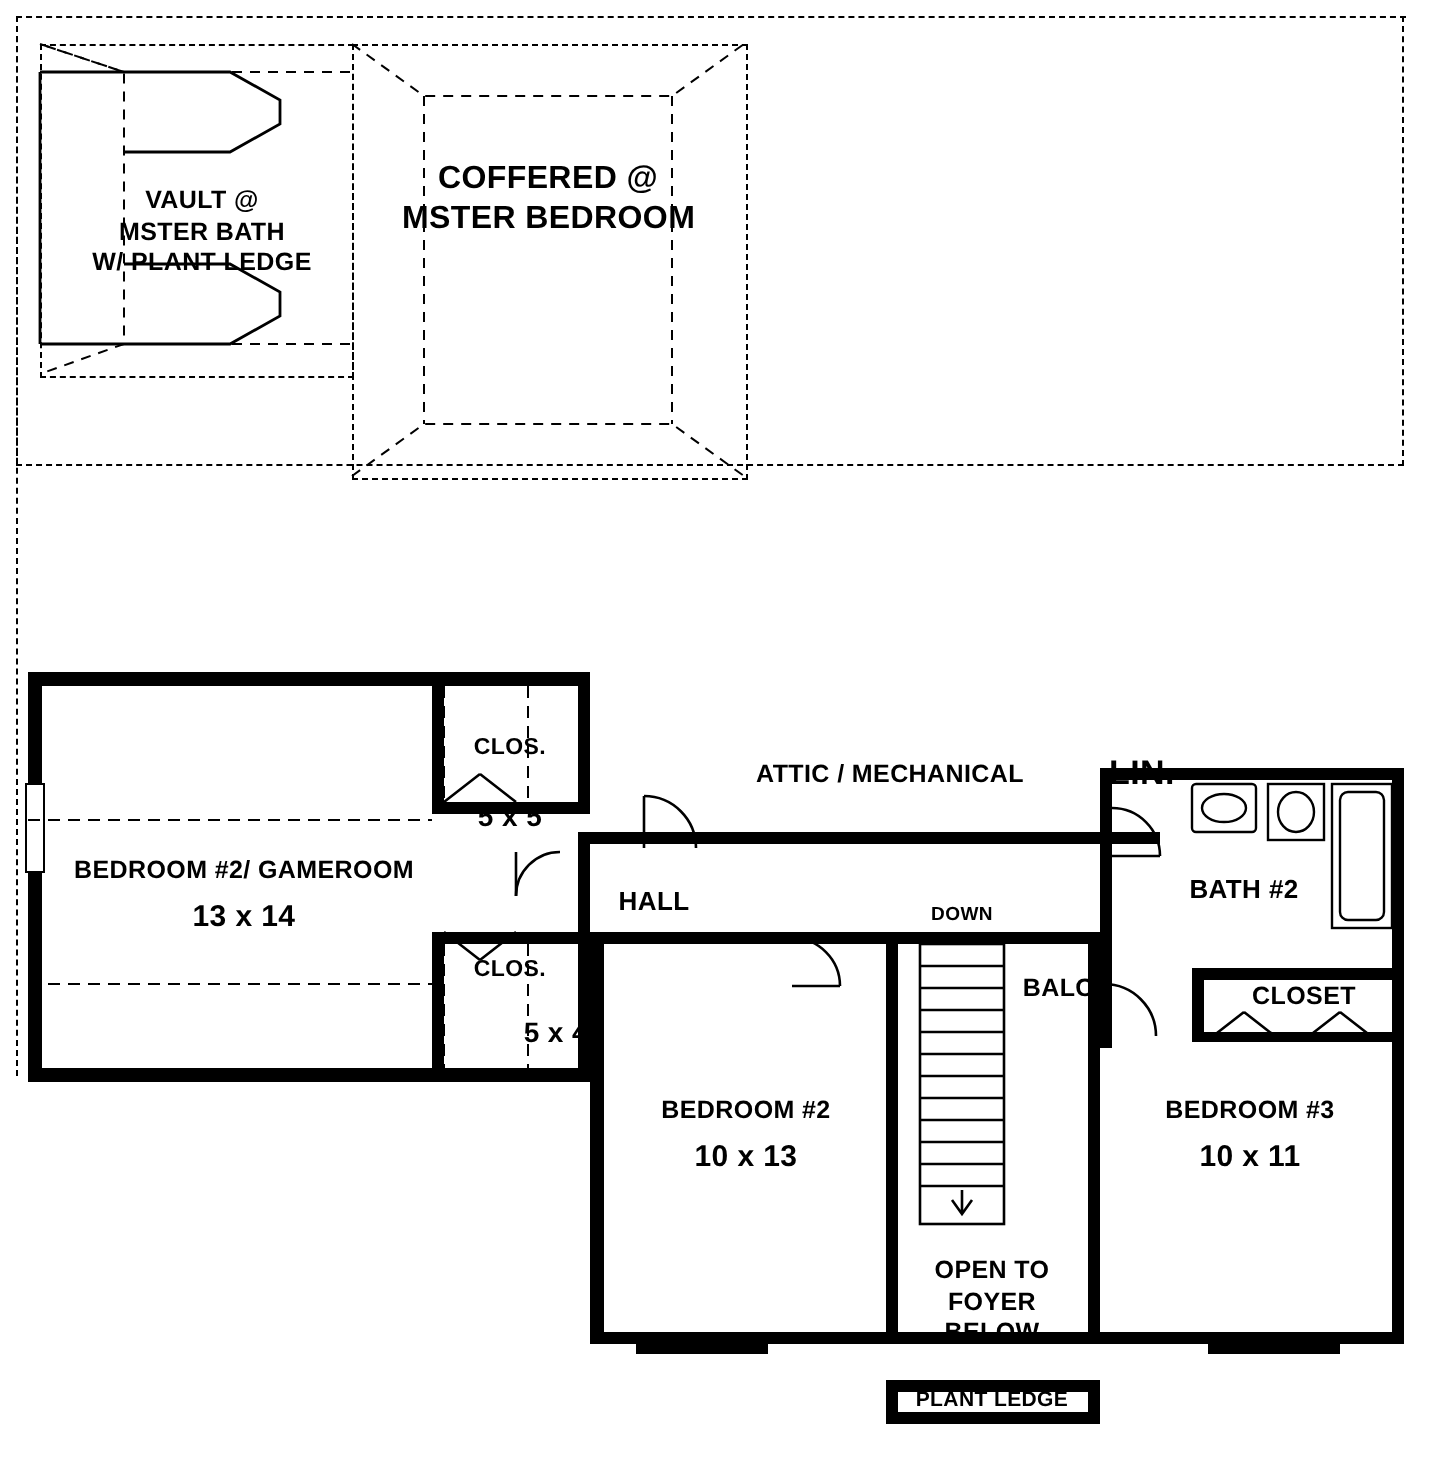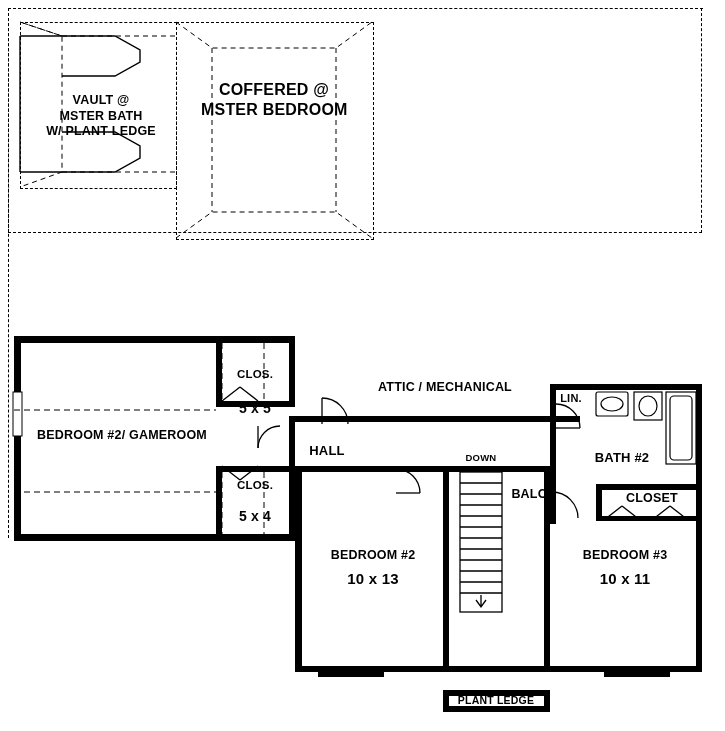--- a/index.html
+++ b/index.html
@@ -185,38 +185,42 @@
       <path d="M301,419 L547,419"></path>
     </g>
   </svg>
 
   <div class="lbl" style="left:345px;top:380px;width:200px;font-size:12.5px;">ATTIC / MECHANICAL</div>
 
   <div class="lbl" style="left:216px;top:367px;width:78px;font-size:11.5px;">CLOS.</div>
   <div class="lbl" style="left:216px;top:400px;width:78px;font-size:14px;">5 x 5</div>
 
   <div class="lbl" style="left:216px;top:478px;width:78px;font-size:11.5px;">CLOS.</div>
-  <div class="lbl" style="left:216px;top:508px;width:78px;font-size:14px;">5 x 4</div>
+  <div class="lbl" style="left:216px;top:508px;width:78px;font-size:14px;text-align:right;">5 x 4</div>
 
   <div class="lbl" style="left:8px;top:428px;width:228px;font-size:12.5px;">BEDROOM #2/ GAMEROOM</div>
+  <div class="lbl" style="left:8px;top:450px;width:228px;font-size:15px;">13 x 14</div>
 
   <div class="lbl" style="left:292px;top:443px;width:70px;font-size:13px;">HALL</div>
 
   <div class="lbl" style="left:452px;top:452px;width:58px;font-size:9.5px;">DOWN</div>
 
   <div class="lbl" style="left:500px;top:443px;width:62px;font-size:12.5px;margin-top:44px;">BALC.</div>
 
-  <div class="lbl" style="left:549px;top:392px;width:44px;font-size:11px;">LIN.</div>
-
-  <div class="lbl" style="left:578px;top:437px;width:88px;font-size:13px;margin-top:13px;">BATH #2</div>
+  <div class="lbl" style="left:549px;top:376px;width:44px;font-size:17px;">LIN.</div>
+
+  <div class="lbl" style="left:578px;top:437px;width:88px;font-size:13px;">BATH #2</div>
 
   <div class="lbl" style="left:612px;top:491px;width:80px;font-size:12.5px;">CLOSET</div>
 
   <div class="lbl" style="left:310px;top:548px;width:126px;font-size:12.5px;">BEDROOM #2</div>
   <div class="lbl" style="left:310px;top:570px;width:126px;font-size:15px;">10 x 13</div>
 
   <div class="lbl" style="left:562px;top:548px;width:126px;font-size:12.5px;">BEDROOM #3</div>
   <div class="lbl" style="left:562px;top:570px;width:126px;font-size:15px;">10 x 11</div>
 
+  <div class="lbl" style="left:440px;top:628px;width:112px;font-size:12.5px;">OPEN TO
+FOYER
+BELOW</div>
 
   <div class="lbl" style="left:440px;top:694px;width:112px;font-size:10.5px;">PLANT LEDGE</div>
 
 </div>
 
 </body></html>

